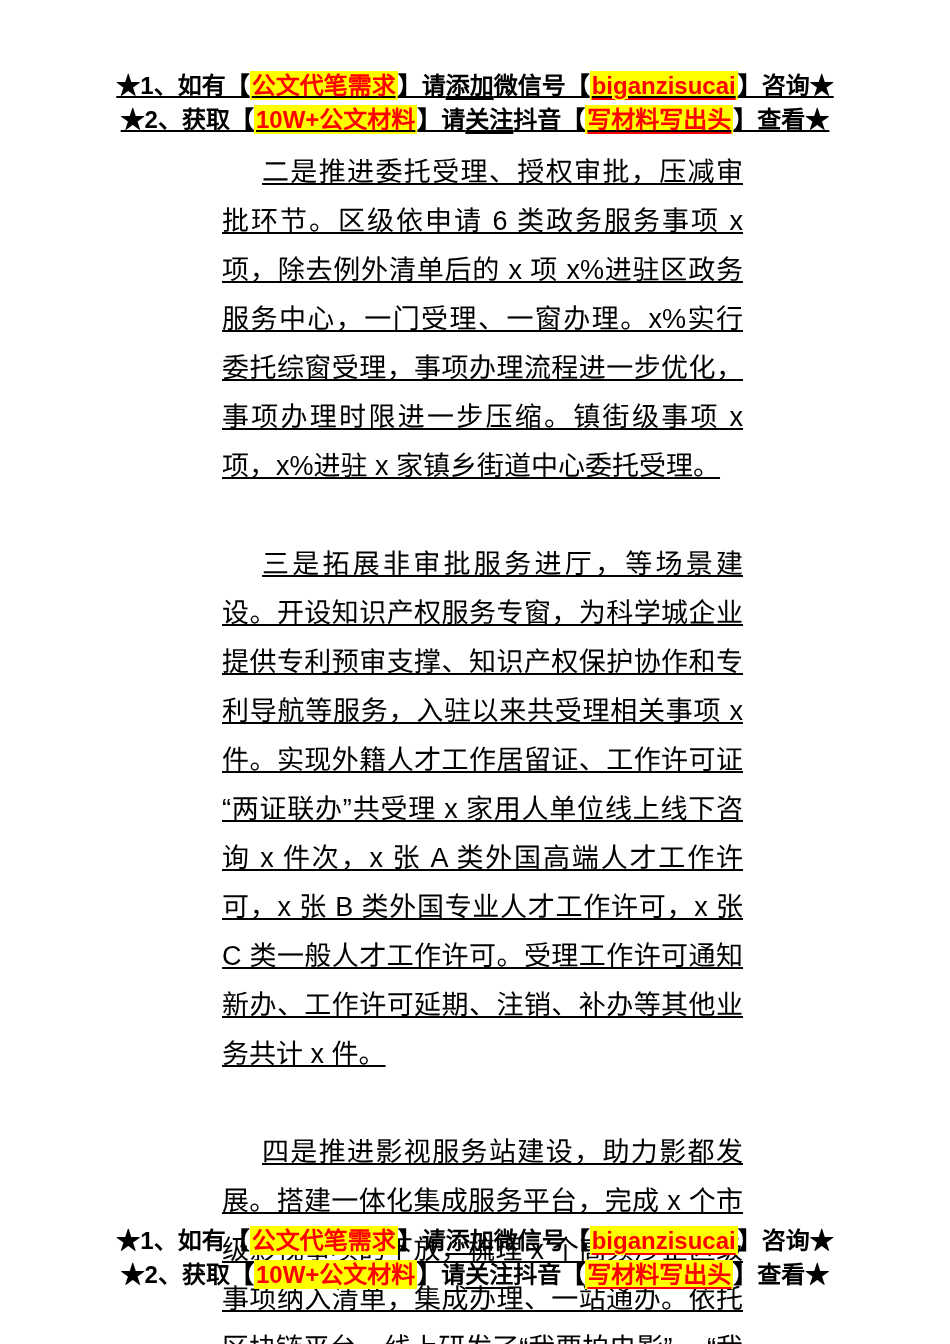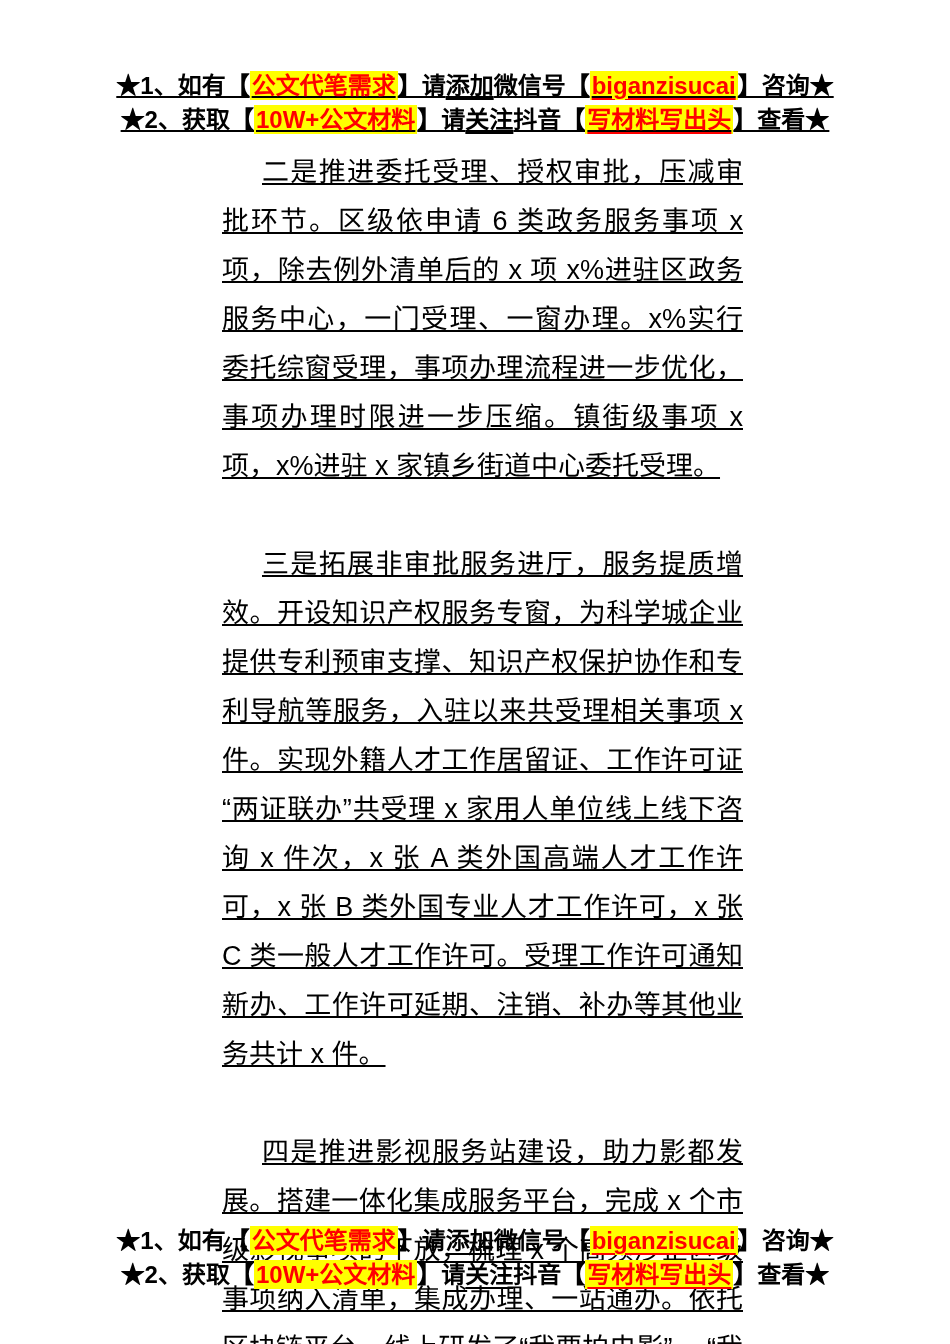--- a/index.html
+++ b/index.html
@@ -80,21 +80,21 @@
 
 <div class="page">
 
   <div class="promo promo-header">
     <div class="promo-line"><span class="seg seg-plain">★1、如有【</span><span class="seg seg-highlight-red">公文代笔需求</span><span class="seg seg-plain">】请</span><span class="seg seg-underline">添加</span><span class="seg seg-plain">微信号【</span><span class="seg seg-highlight-red-underline">biganzisucai</span><span class="seg seg-plain">】咨询★</span></div>
     <div class="promo-line"><span class="seg seg-plain">★2、获取【</span><span class="seg seg-highlight-red">10W+公文材料</span><span class="seg seg-plain">】请</span><span class="seg seg-underline">关注</span><span class="seg seg-plain">抖音【</span><span class="seg seg-highlight-red-underline">写材料写出头</span><span class="seg seg-plain">】查看★</span></div>
   </div>
 
   <div class="doc-body">
     <p class="para">二是推进委托受理、授权审批，压减审批环节。区级依申请 6 类政务服务事项 x 项，除去例外清单后的 x 项 x%进驻区政务服务中心，一门受理、一窗办理。x%实行委托综窗受理，事项办理流程进一步优化，事项办理时限进一步压缩。镇街级事项 x 项，x%进驻 x 家镇乡街道中心委托受理。</p>
-    <p class="para">三是拓展非审批服务进厅，服务提质增效。开设知识产权服务专窗，为科学城企业提供专利预审支撑、知识产权保护协作和专利导航等服务，入驻以来共受理相关事项 x 件。实现外籍人才工作居留证、工作许可证“两证联办”共受理 x 家用人单位线上线下咨询 x 件次，x 张 A 类外国高端人才工作许可，x 张 B 类外国专业人才工作许可，x 张 C 类一般人才工作许可。受理工作许可通知新办、工作许可延期、注销、补办等其他业务共计 x 件。</p>
+    <p class="para">三是拓展非审批服务进厅，等场景建设。开设知识产权服务专窗，为科学城企业提供专利预审支撑、知识产权保护协作和专利导航等服务，入驻以来共受理相关事项 x 件。实现外籍人才工作居留证、工作许可证“两证联办”共受理 x 家用人单位线上线下咨询 x 件次，x 张 A 类外国高端人才工作许可，x 张 B 类外国专业人才工作许可，x 张 C 类一般人才工作许可。受理工作许可通知新办、工作许可延期、注销、补办等其他业务共计 x 件。</p>
     <p class="para">四是推进影视服务站建设，助力影都发展。搭建一体化集成服务平台，完成 x 个市级影视事项的下放，梳理 x 个高频涉企区级事项纳入清单，集成办理、一站通办。依托区块链平台，线上研发了“我要拍电影”、 “我要招群演”等场景建设，配备了智能政务终端，提供远程视频交互服务。影视摄制政务服务站自 2022 年 8 月成立以来，已为《流浪地球 2》、《山河锦绣》、《国宝传说》、《梦中</p>
   </div>
 
   <div class="promo promo-footer">
     <div class="promo-line"><span class="seg seg-plain">★1、如有【</span><span class="seg seg-highlight-red">公文代笔需求</span><span class="seg seg-plain">】请</span><span class="seg seg-underline">添加</span><span class="seg seg-plain">微信号【</span><span class="seg seg-highlight-red-underline">biganzisucai</span><span class="seg seg-plain">】咨询★</span></div>
     <div class="promo-line"><span class="seg seg-plain">★2、获取【</span><span class="seg seg-highlight-red">10W+公文材料</span><span class="seg seg-plain">】请</span><span class="seg seg-underline">关注</span><span class="seg seg-plain">抖音【</span><span class="seg seg-highlight-red-underline">写材料写出头</span><span class="seg seg-plain">】查看★</span></div>
   </div>
 
 </div>
 

